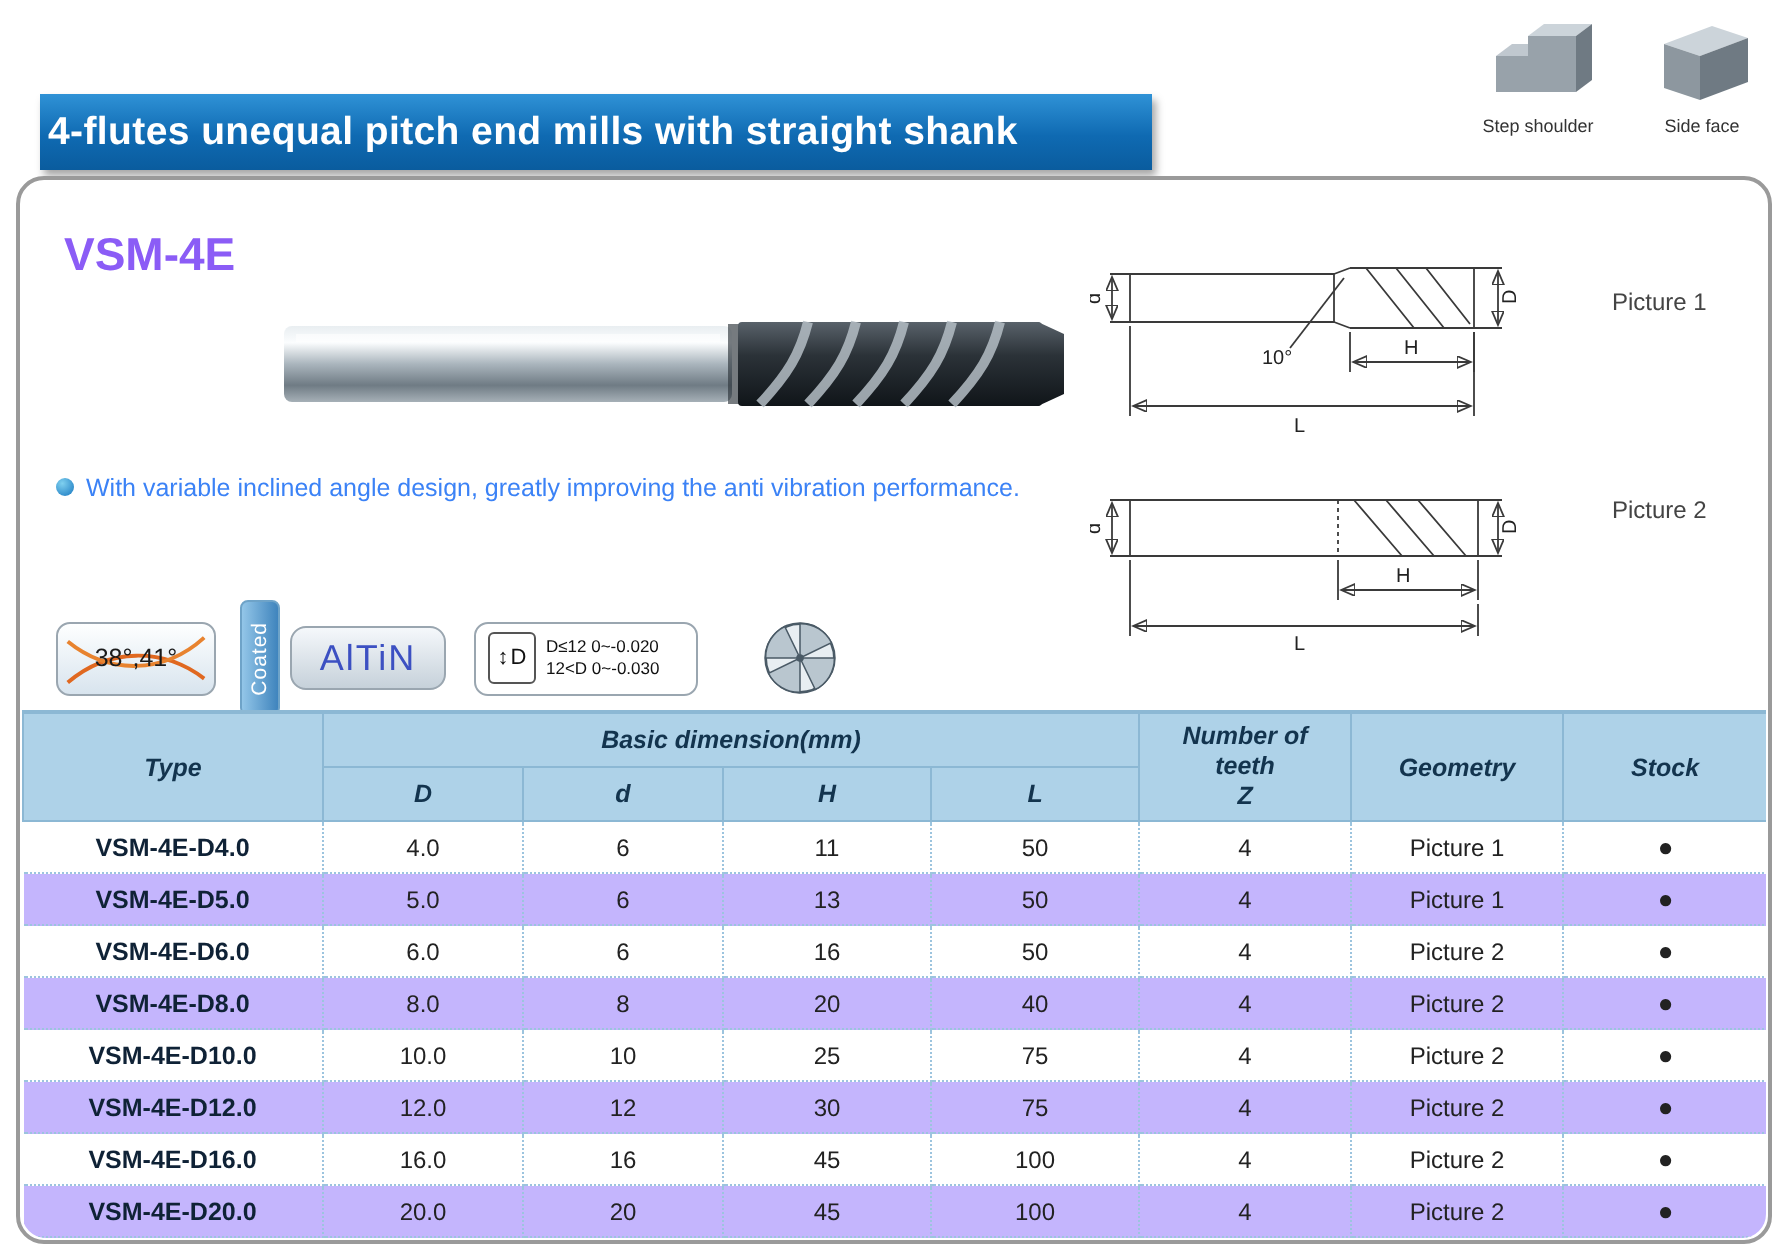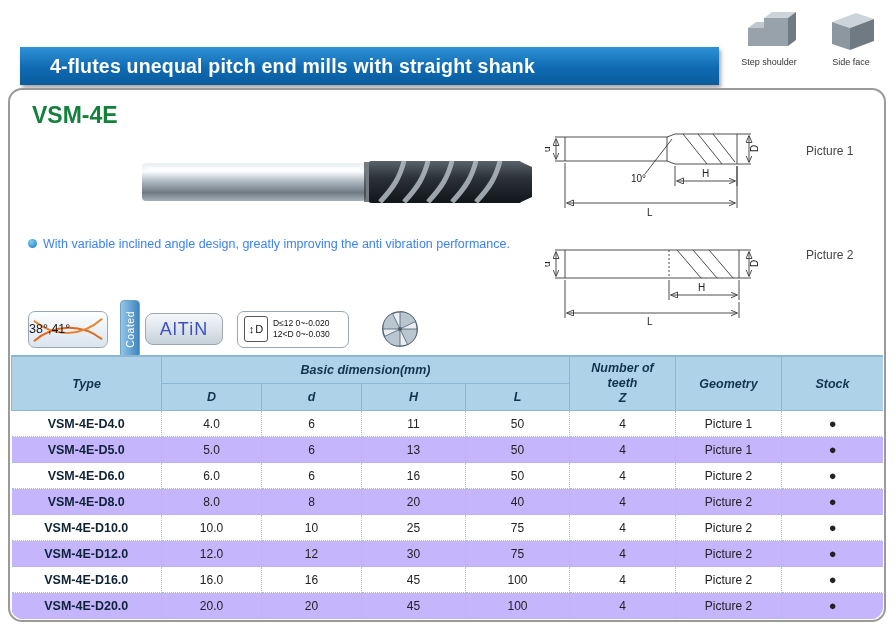--- a/index.html
+++ b/index.html
@@ -9,33 +9,33 @@
     background:#fff; font-family:"Liberation Sans", sans-serif; color:#222;
   }
 
   
   .corner-icons { position:absolute; top:6px; right:4px; display:flex; gap:4px; }
   .corner-icon { width:78px; text-align:center; }
   .corner-icon .lbl { font-size:9px; color:#333; margin-top:1px; }
 
   
   .banner {
-    position:absolute; left:20px; top:47px; width:699px; height:38px;
+    position:absolute; left:20px; top:47px; width:556px; height:38px;
     background:linear-gradient(180deg,#2f92d6 0%, #0f6ab2 55%, #0a5c9e 100%);
     box-shadow:2px 3px 4px rgba(0,0,0,.35);
     color:#fff; font-size:19.5px; font-weight:bold; line-height:38px;
-    padding-left:30px; letter-spacing:.2px;
+    padding-left:4px; letter-spacing:.2px;
   }
 
   
   .main-box {
     position:absolute; left:8px; top:88px; width:878px; height:534px;
     border:2px solid #9a9a9a; border-radius:14px; background:#fff;
   }
-  .model-title { position:absolute; left:22px; top:12px; font-size:23px; font-weight:bold; color:#15803d; }
+  .model-title { position:absolute; left:22px; top:24px; font-size:23px; font-weight:bold; color:#8b5cf6; }
 
   .photo { position:absolute; left:130px; top:56px; }
 
   .drawing-1 { position:absolute; left:535px; top:20px; }
   .drawing-2 { position:absolute; left:535px; top:136px; }
   .caption-1 { position:absolute; left:796px; top:54px; font-size:12px; color:#444; }
   .caption-2 { position:absolute; left:796px; top:158px; font-size:12px; color:#444; }
   .tech-drawing path, .tech-drawing line { stroke:#3a3a3a; stroke-width:0.9; fill:none; }
   .tech-drawing text { fill:#222; font-size:10px; font-family:"Liberation Sans",sans-serif; }
 
@@ -45,21 +45,21 @@
   .feature .dot {
     position:absolute; left:0; top:3px; width:9px; height:9px; border-radius:50%;
     background:radial-gradient(circle at 35% 30%, #7fd0ef, #1777c0);
   }
 
   
   .badges { position:absolute; left:18px; top:210px; display:flex; align-items:center; }
   .badge-angle {
     width:80px; height:37px; border:1px solid #9aa6b0; border-radius:7px;
     background:linear-gradient(180deg,#feffff,#d8e4ee); position:relative;
-    display:flex; align-items:center; overflow:hidden;
+    display:flex; align-items:center; justify-content:center; overflow:hidden;
   }
   .badge-angle svg { position:absolute; inset:0; }
   .badge-angle .txt { position:relative; font-size:12.5px; color:#1a1a1a; }
   .badge-coated {
     margin-left:12px; width:20px; height:58px; border-radius:4px;
     background:linear-gradient(90deg,#93c6e8,#3f84bd); border:1px solid #6ea3c8;
     display:flex; align-items:center; justify-content:center;
   }
   .badge-coated span { writing-mode:vertical-rl; transform:rotate(180deg); color:#fff; font-size:10.5px; letter-spacing:.5px; }
   .badge-altin {

